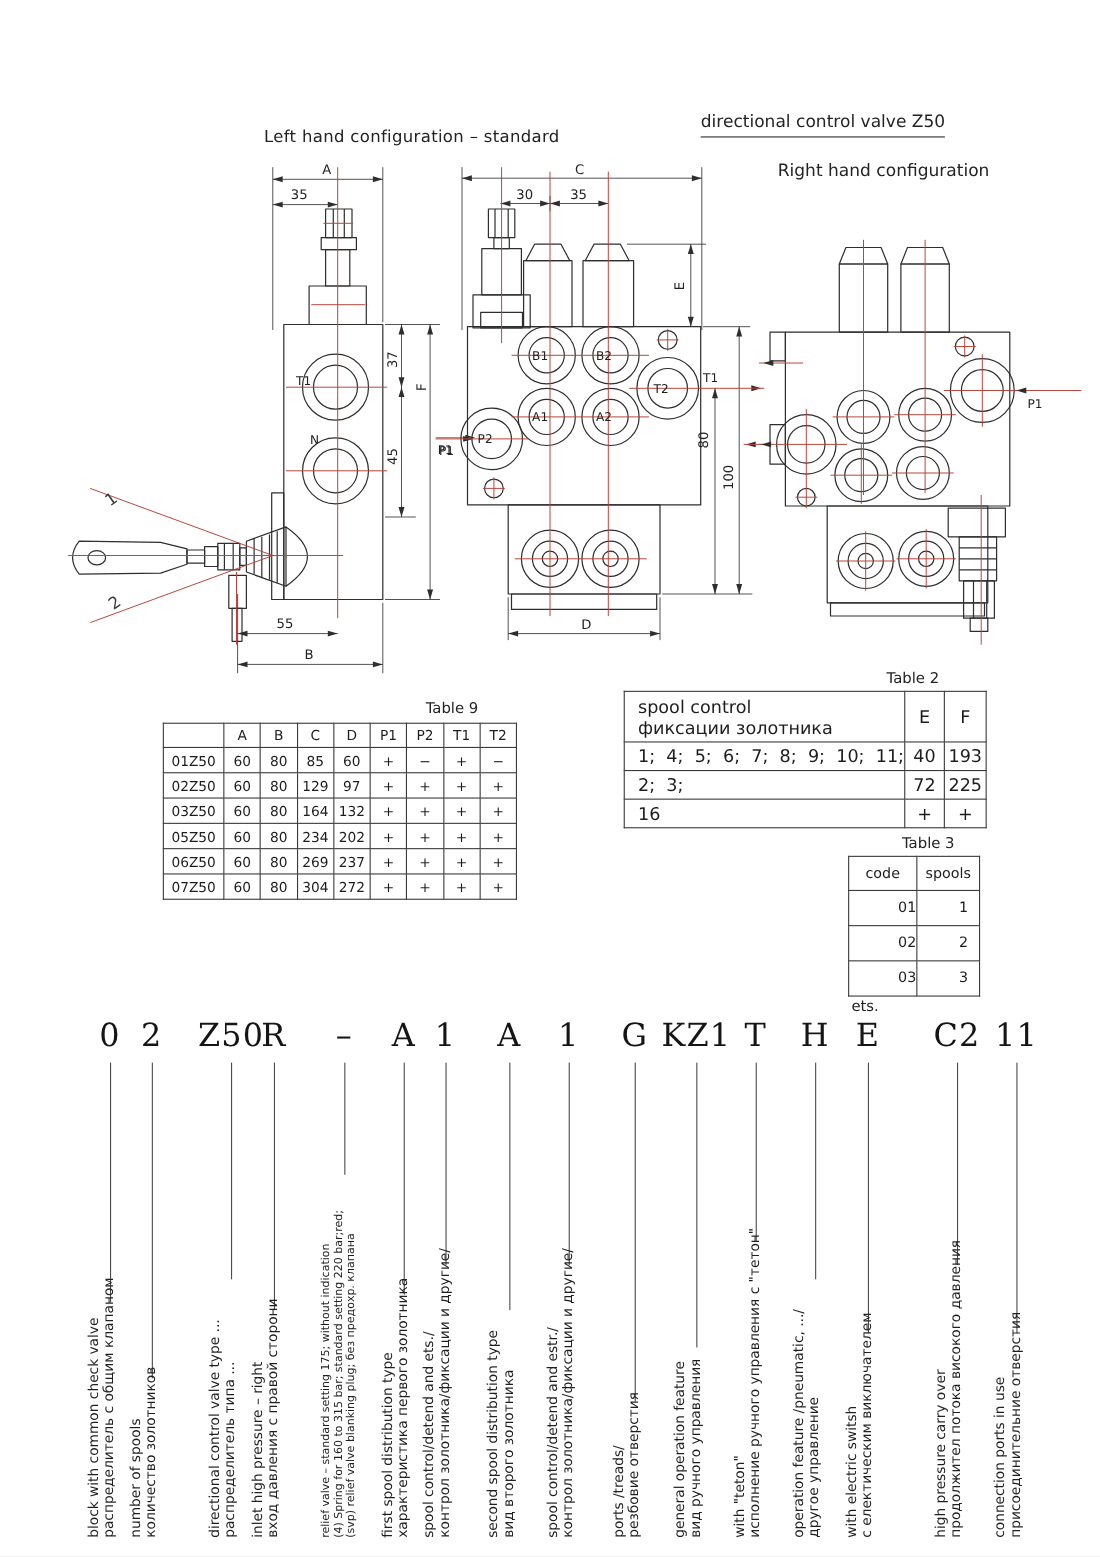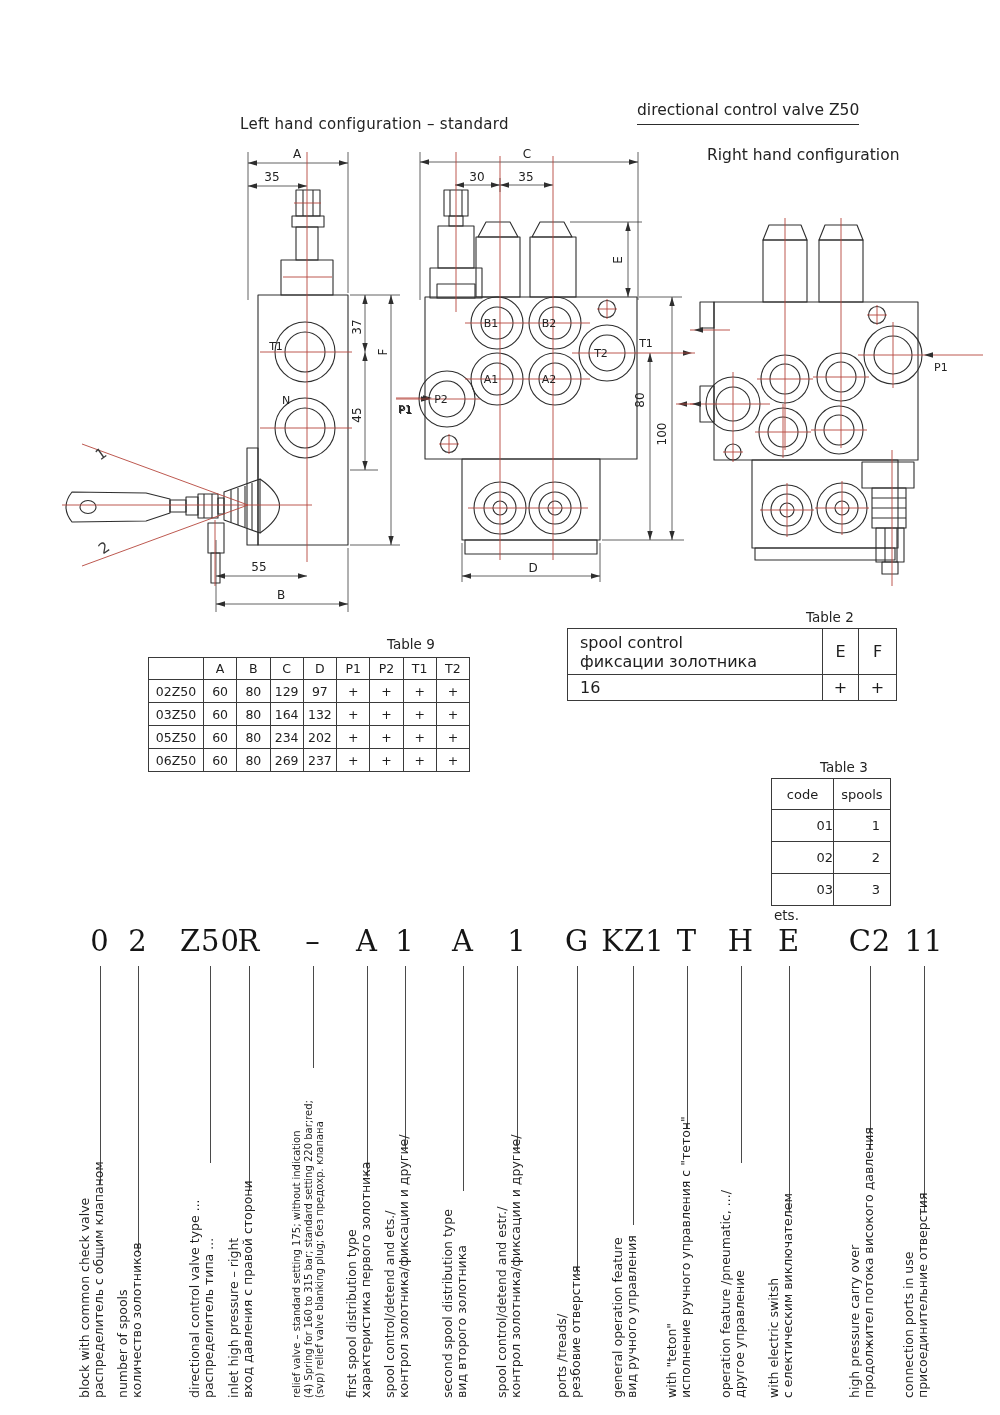--- a/index.html
+++ b/index.html
@@ -342,20 +342,31 @@
           <th>C</th>
           <th>D</th>
           <th>P1</th>
           <th>P2</th>
           <th>T1</th>
           <th>T2</th>
         </tr>
       </thead>
       <tbody>
         <tr>
+          <td>01Z50</td>
+          <td>60</td>
+          <td>80</td>
+          <td>85</td>
+          <td>60</td>
+          <td>+</td>
+          <td>−</td>
+          <td>+</td>
+          <td>−</td>
+        </tr>
+        <tr>
           <td>02Z50</td>
           <td>60</td>
           <td>80</td>
           <td>129</td>
           <td>97</td>
           <td>+</td>
           <td>+</td>
           <td>+</td>
           <td>+</td>
         </tr>
@@ -380,37 +391,58 @@
           <td>+</td>
           <td>+</td>
           <td>+</td>
         </tr>
         <tr>
           <td>06Z50</td>
           <td>60</td>
           <td>80</td>
           <td>269</td>
           <td>237</td>
+          <td>+</td>
+          <td>+</td>
+          <td>+</td>
+          <td>+</td>
+        </tr>
+        <tr>
+          <td>07Z50</td>
+          <td>60</td>
+          <td>80</td>
+          <td>304</td>
+          <td>272</td>
           <td>+</td>
           <td>+</td>
           <td>+</td>
           <td>+</td>
         </tr>
       </tbody>
     </table>
   <table id="table2">
       <thead>
         <tr>
           <th>spool control
 фиксации золотника</th>
           <th>E</th>
           <th>F</th>
         </tr>
       </thead>
       <tbody>
+        <tr>
+          <td>1;  4;  5;  6;  7;  8;  9;  10;  11;</td>
+          <td>40</td>
+          <td>193</td>
+        </tr>
+        <tr>
+          <td>2;  3;</td>
+          <td>72</td>
+          <td>225</td>
+        </tr>
         <tr>
           <td>16</td>
           <td>+</td>
           <td>+</td>
         </tr>
       </tbody>
     </table>
   <table id="table3">
       <thead>
         <tr>

